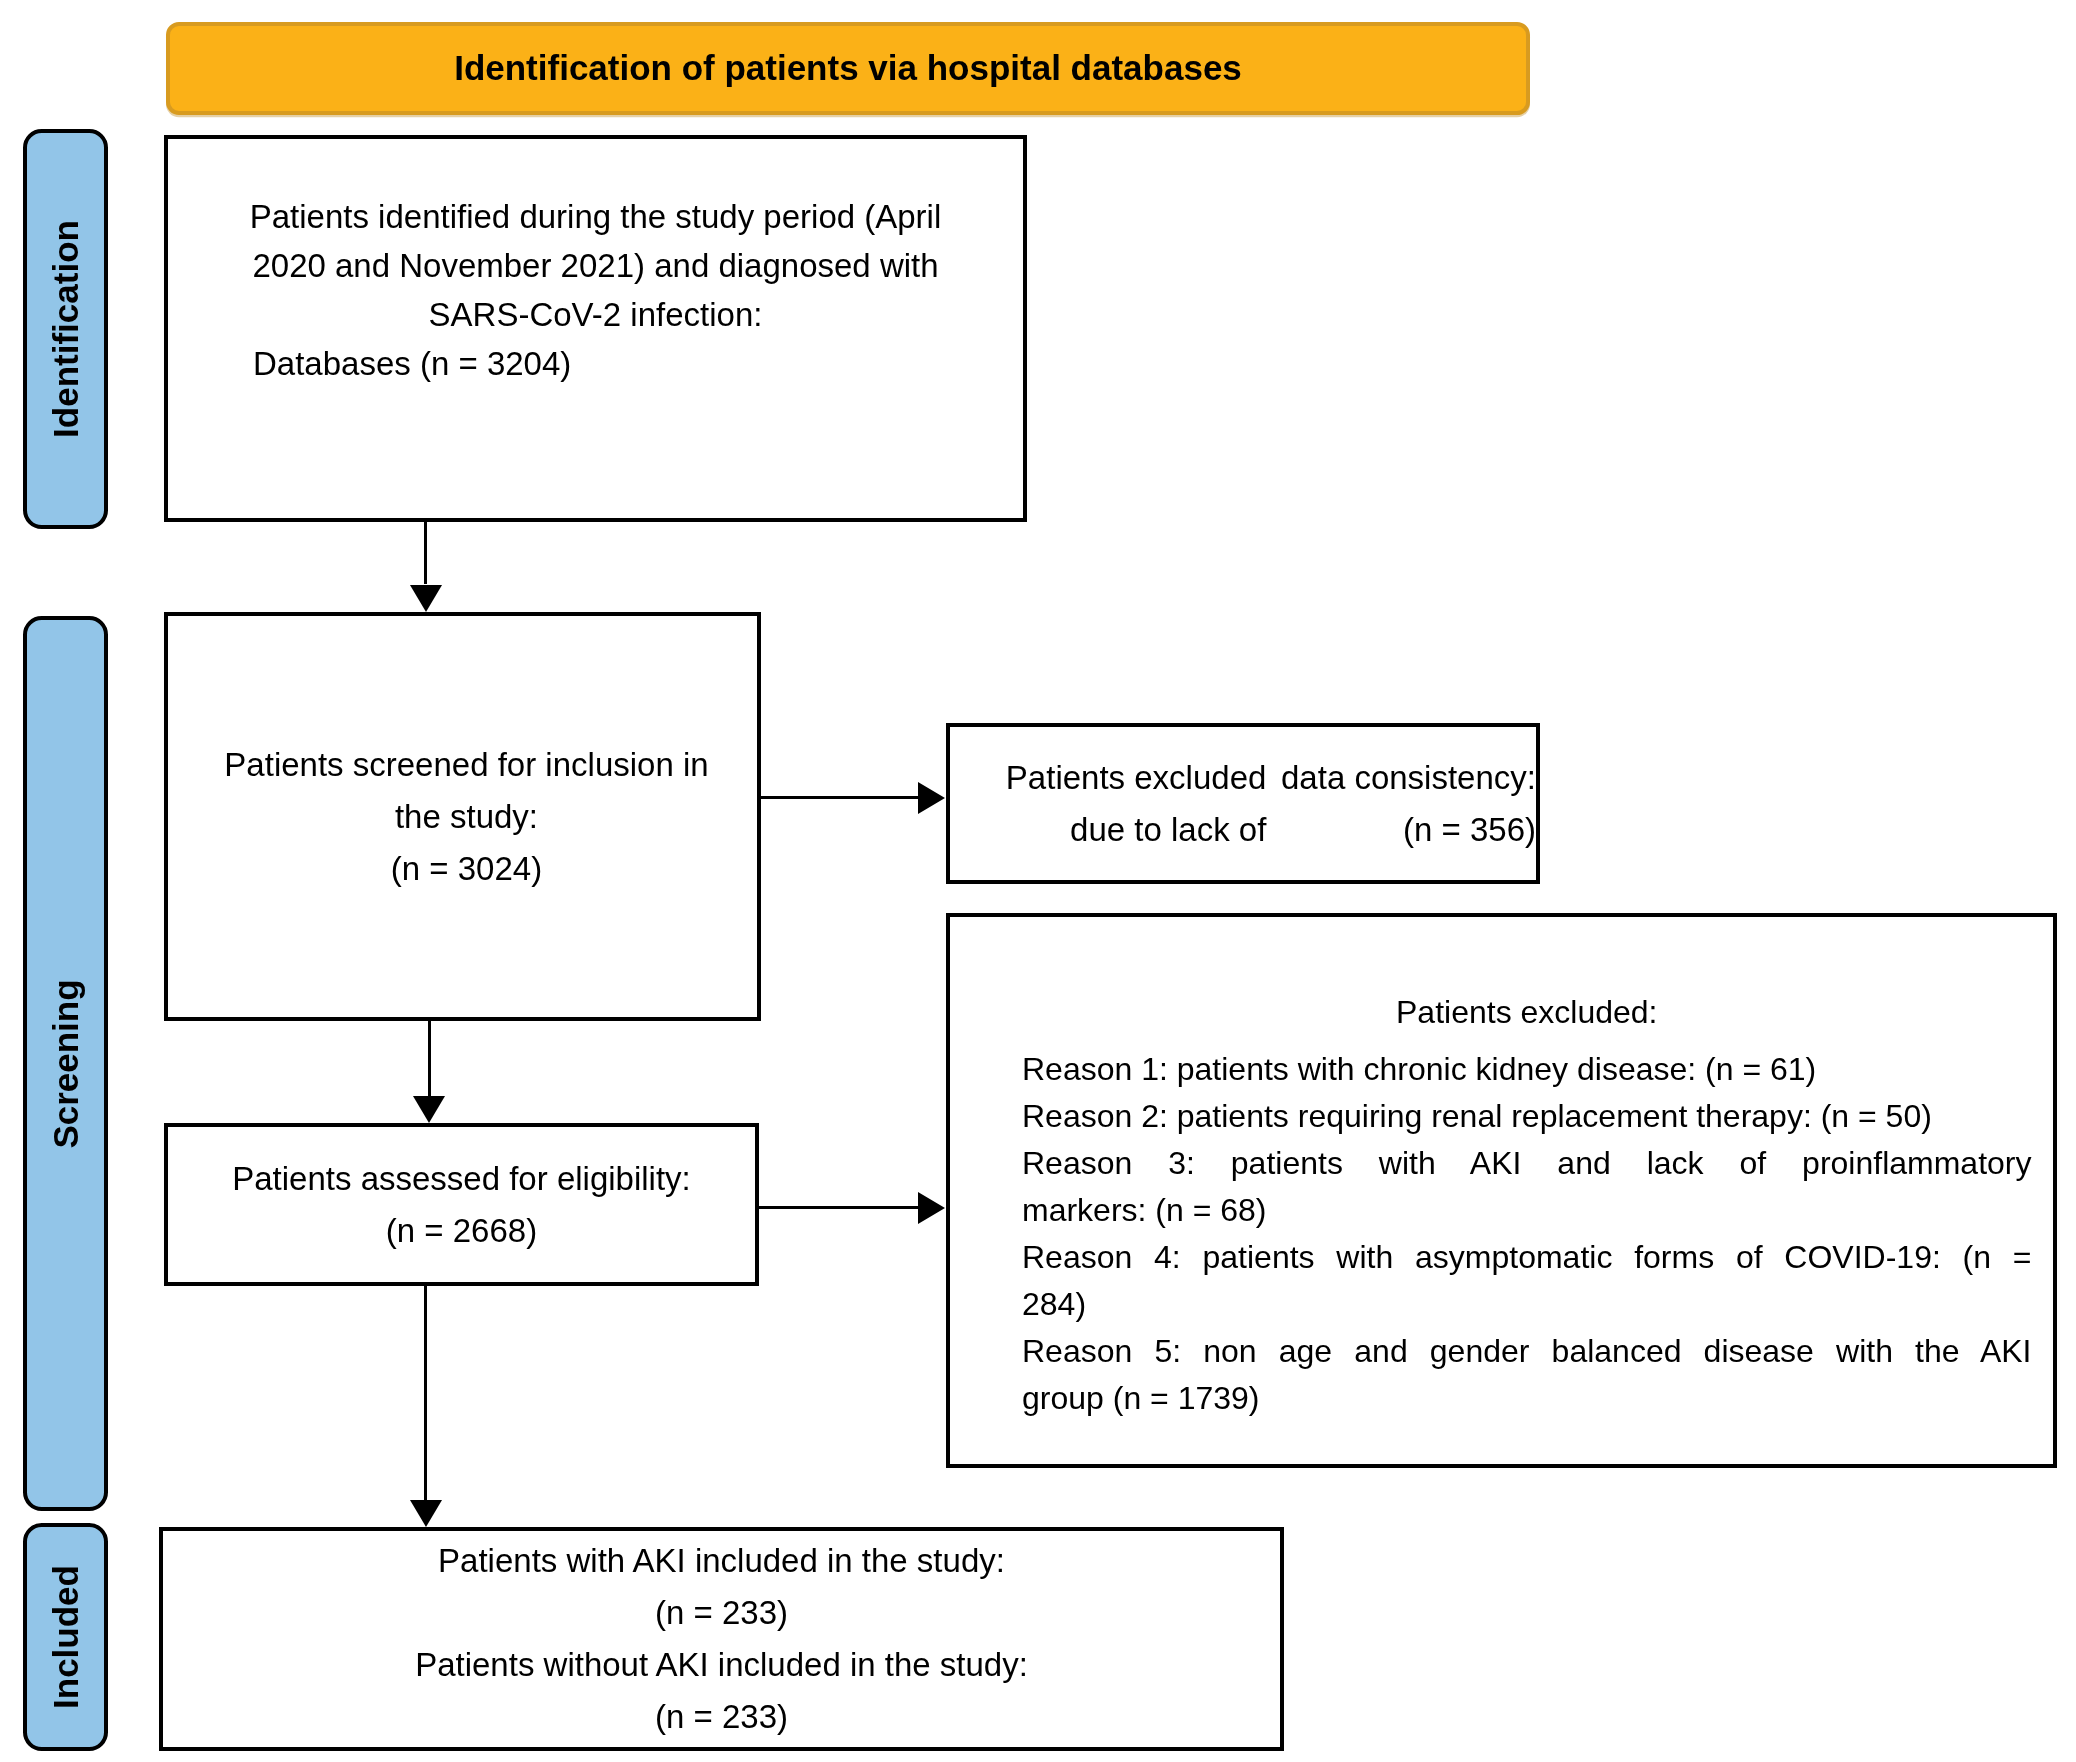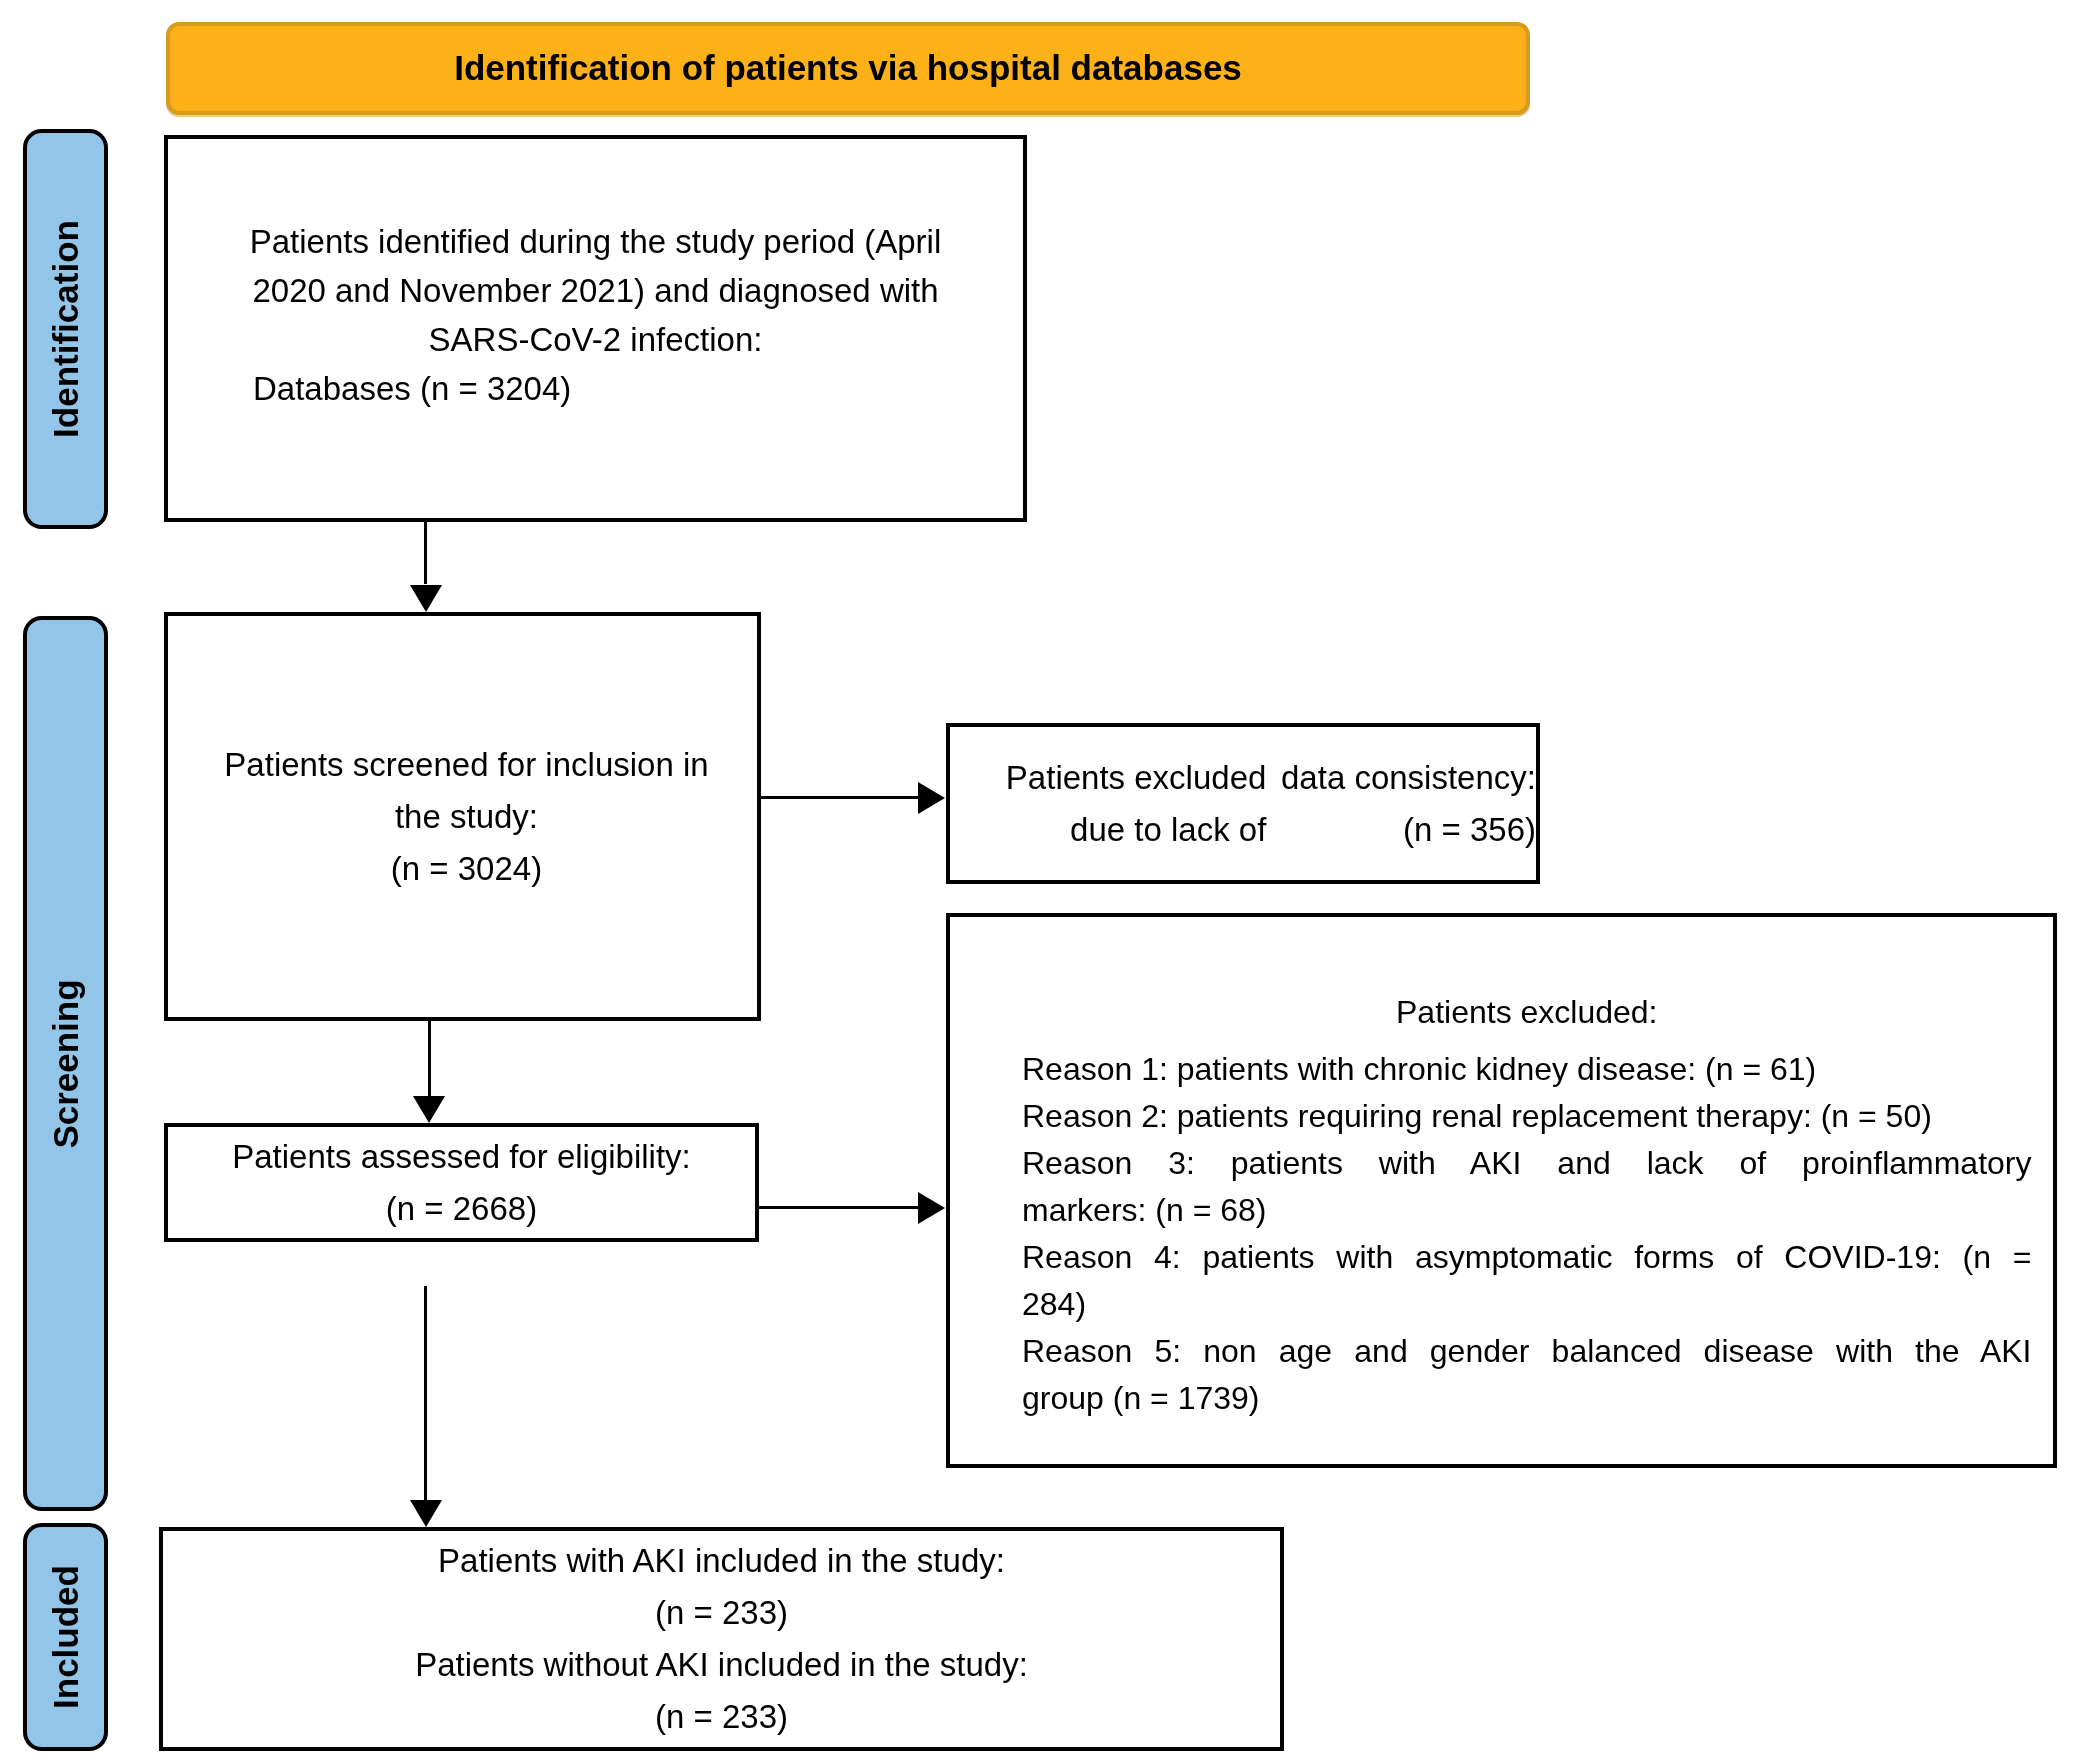--- a/index.html
+++ b/index.html
@@ -47,36 +47,36 @@
   #stage-included       { top: 1523px; height: 220px; }
   
   .fbox {
     position: absolute;
     background: #ffffff;
     border: 4.3px solid var(--border, #000000);
     font-size: 33px;
     line-height: 49px;
     box-sizing: border-box;
   }
-  #box-identified { left: 164px; top: 135px; width: 863px; height: 387px; padding-top: 78px; }
+  #box-identified { left: 164px; top: 135px; width: 863px; height: 387px; padding-top: 53px; }
   #box-identified .center-lines { text-align: center; }
   #box-identified .db-line { text-align: left; padding-left: 85px; }
 
   #box-screened {
     left: 164px; top: 612px; width: 597px; height: 409px;
     display: flex; flex-direction: column; align-items: center; justify-content: center;
     text-align: center; line-height: 52px; padding-left: 8px;
   }
   #box-excl-consistency {
     left: 946px; top: 723px; width: 594px; height: 161px;
     display: flex; flex-direction: row; align-items: center; justify-content: center;
     text-align: right; line-height: 52px;
   }
   #box-assessed {
-    left: 164px; top: 1123px; width: 595px; height: 119px;
+    left: 164px; top: 1123px; width: 595px; height: 163px;
     display: flex; flex-direction: column; align-items: center; justify-content: center;
     text-align: center; line-height: 52px;
   }
   #box-excl-reasons {
     left: 946px; top: 913px; width: 1111px; height: 555px;
     padding: 72px 21.5px 0 72px;
     font-size: 32px; line-height: 47px;
   }
   #box-excl-reasons .bigtitle { text-align: center; margin-bottom: 10px; }
   #box-excl-reasons .rline { text-align: left; }

